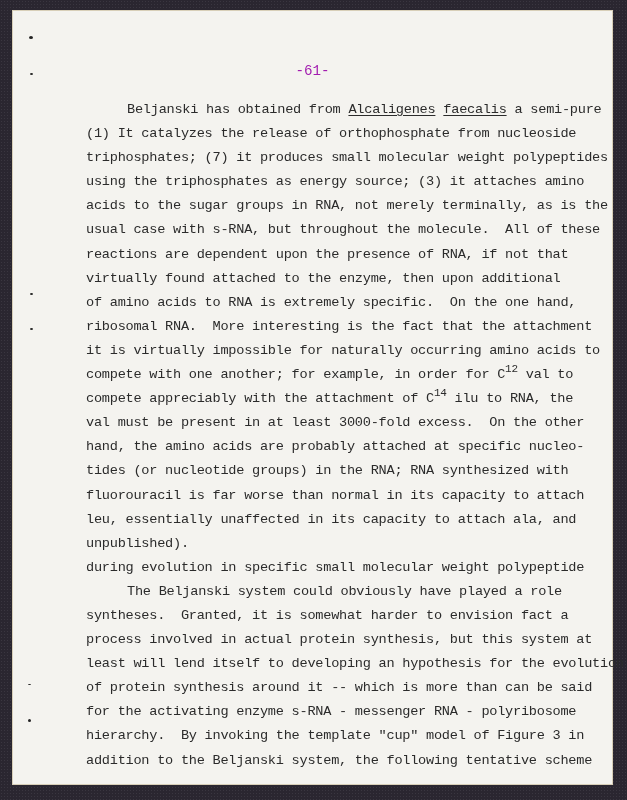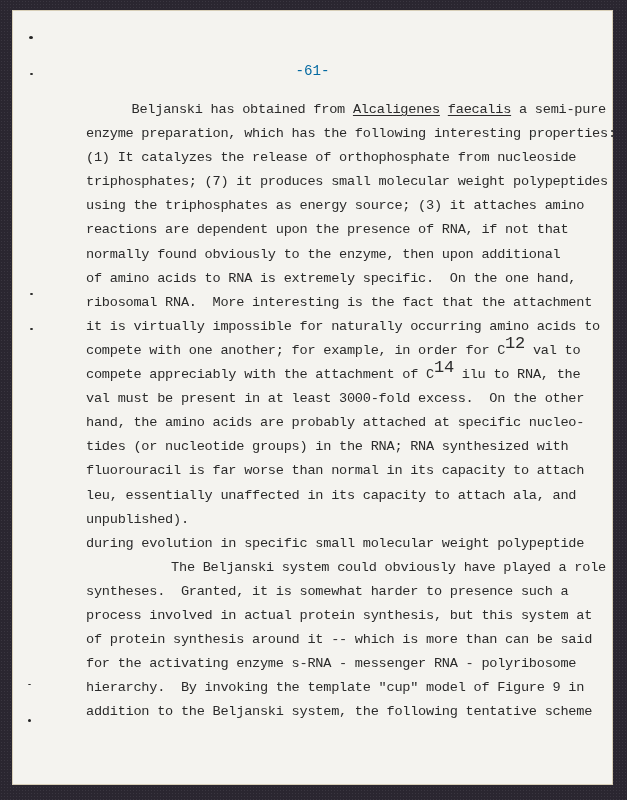--- a/index.html
+++ b/index.html
@@ -16,74 +16,76 @@
     width: 599px; height: 773px;
     background: #f4f3ef;
     box-shadow: 0 0 0 1px #d8cfb8;
   }
   .mark {
     position: absolute; background: #222;
     border-radius: 50%;
   }
   .page-number {
     position: absolute; left: 0; width: 100%; top: 52px;
-    text-align: center; font-size: 14.2px; color: #0369a1;
+    text-align: center; font-size: 14.2px; color: #a21caf;
   }
   .body-text {
     position: absolute; left: 73px; top: 87px; width: 520px;
     font-size: 13.6px; line-height: 24.1px; color: #2b2b2b;
     letter-spacing: -0.25px;
   }
   .line { white-space: pre; height: 24.1px; }
-  .indent { padding-left: 41px; text-align: right; }
+  .indent { padding-left: 41px; }
   u { text-decoration: underline; text-underline-offset: 2px; }
-  sup { font-size: 17px; vertical-align: 6px; line-height: 0; }
+  sup { font-size: 11px; vertical-align: 6px; line-height: 0; }
 </style>
 </head>
 <body>
 
 <div class="page">
 
   <span class="mark" style="left:16px;top:25px;width:4px;height:3px;"></span>
   <span class="mark" style="left:17px;top:62px;width:3px;height:2px;"></span>
   <span class="mark" style="left:17px;top:282px;width:3px;height:2px;"></span>
   <span class="mark" style="left:17px;top:317px;width:3px;height:2px;"></span>
   <span class="mark" style="left:15px;top:673px;width:3px;height:1px;"></span>
   <span class="mark" style="left:15px;top:708px;width:3px;height:3px;"></span>
 
   <div class="page-number">-61-</div>
 
   <div class="body-text">
 
     <div>
       <div class="line indent"><span>Beljanski has obtained from </span><u>Alcaligenes</u><span> </span><u>faecalis</u><span> a semi-pure</span></div>
-      <div class="line">enzyme preparation, which has the following interesting properties:</div>
       <div class="line">(1) It catalyzes the release of orthophosphate from nucleoside</div>
       <div class="line">triphosphates; (7) it produces small molecular weight polypeptides</div>
       <div class="line">using the triphosphates as energy source; (3) it attaches amino</div>
+      <div class="line">acids to the sugar groups in RNA, not merely terminally, as is the</div>
+      <div class="line">usual case with s-RNA, but throughout the molecule.  All of these</div>
       <div class="line">reactions are dependent upon the presence of RNA, if not that</div>
-      <div class="line">normally found obviously to the enzyme, then upon additional</div>
+      <div class="line">virtually found attached to the enzyme, then upon additional</div>
       <div class="line">of amino acids to RNA is extremely specific.  On the one hand,</div>
       <div class="line">ribosomal RNA.  More interesting is the fact that the attachment</div>
       <div class="line">it is virtually impossible for naturally occurring amino acids to</div>
       <div class="line"><span>compete with one another; for example, in order for C</span><sup>12</sup><span> val to</span></div>
       <div class="line"><span>compete appreciably with the attachment of C</span><sup>14</sup><span> ilu to RNA, the</span></div>
       <div class="line">val must be present in at least 3000-fold excess.  On the other</div>
       <div class="line">hand, the amino acids are probably attached at specific nucleo-</div>
       <div class="line">tides (or nucleotide groups) in the RNA; RNA synthesized with</div>
       <div class="line">fluorouracil is far worse than normal in its capacity to attach</div>
       <div class="line">leu, essentially unaffected in its capacity to attach ala, and</div>
       <div class="line">unpublished).</div>
     </div>
 
     <div>
       <div class="line">during evolution in specific small molecular weight polypeptide</div>
       <div class="line indent">The Beljanski system could obviously have played a role</div>
-      <div class="line">syntheses.  Granted, it is somewhat harder to presence such a</div>
+      <div class="line">syntheses.  Granted, it is somewhat harder to envision fact a</div>
       <div class="line">process involved in actual protein synthesis, but this system at</div>
+      <div class="line">least will lend itself to developing an hypothesis for the evolution</div>
       <div class="line">of protein synthesis around it -- which is more than can be said</div>
       <div class="line">for the activating enzyme s-RNA - messenger RNA - polyribosome</div>
-      <div class="line">hierarchy.  By invoking the template "cup" model of Figure 9 in</div>
+      <div class="line">hierarchy.  By invoking the template "cup" model of Figure 3 in</div>
       <div class="line">addition to the Beljanski system, the following tentative scheme</div>
 
     </div>
   </div>
 </div>
 
 </body></html>

